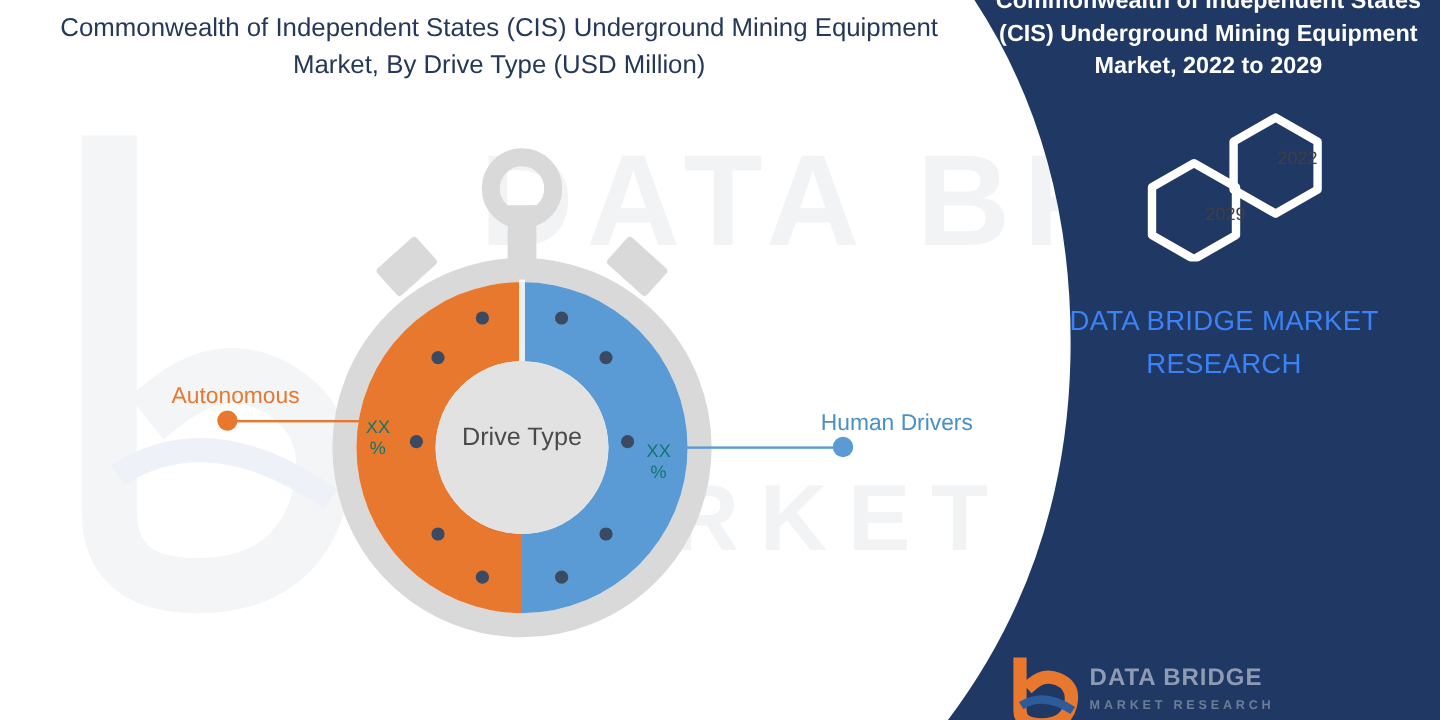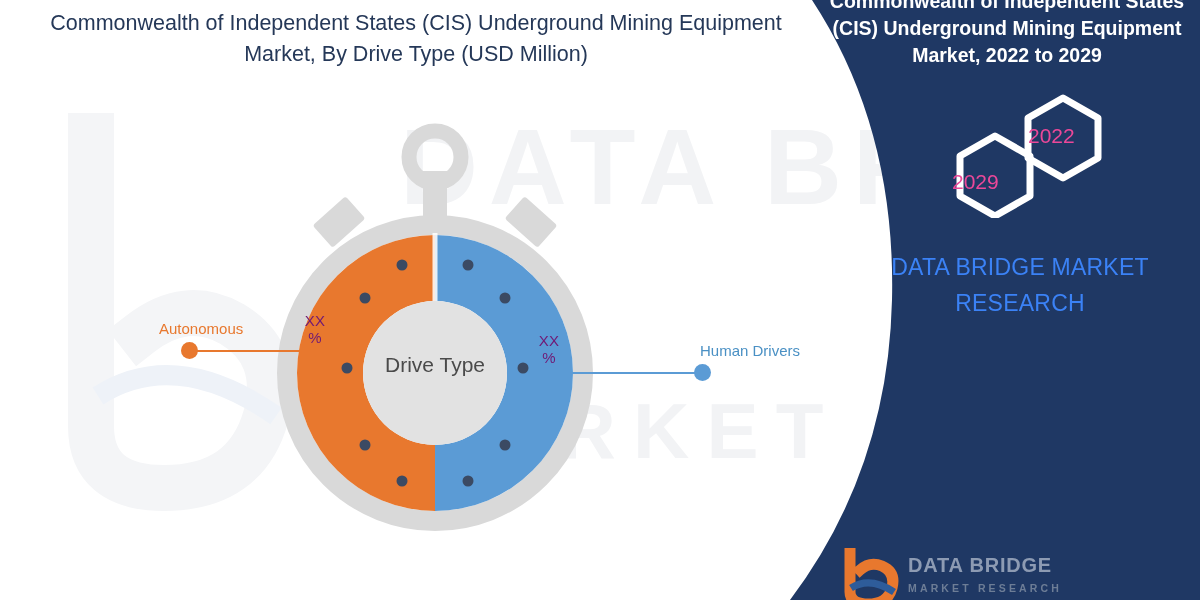--- a/index.html
+++ b/index.html
@@ -83,45 +83,45 @@
     width: 360px;
     height: 440px;
   }
   .figure-wrap svg {
     display: block;
   }
 
   .slice-label {
     position: absolute;
     text-align: center;
-    color: #701a75;
+    color: #0f766e;
     font-size: 15px;
     line-height: 1.12;
     font-weight: 400;
     letter-spacing: 0.02em;
+    margin-top: 36px;
   }
   .slice-label-left  { left: 38px;  top: 198px; width: 44px; }
   .slice-label-right { left: 272px; top: 218px; width: 44px; }
 
   .center-label {
     position: absolute;
     left: 100px;
     top: 238px;
     width: 160px;
     text-align: center;
     color: #4a4a4a;
     font-size: 21px;
   }
 
   
   .callout {
     position: absolute;
-    font-size: 15px;
+    font-size: 19px;
     white-space: nowrap;
-    margin-left: 16px;
   }
   .callout-autonomous {
     left: 143px;
     top: 320px;
     color: #e8782e;
   }
   .callout-human {
     left: 684px;
     top: 342px;
     color: #4a90c4;
@@ -188,26 +188,26 @@
   }
   .hexes {
     position: absolute;
     left: 160px;
     top: 88px;
     width: 200px;
     height: 130px;
   }
   .hex-text {
     position: absolute;
-    color: #ec4899;
-    font-size: 21px;
-    text-align: left;
+    color: #404040;
+    font-size: 15px;
+    text-align: right;
   }
   .hex-2022 { left: 108px; top: 36px; width: 70px; }
-  .hex-2029 { left: 32px;  top: 82px; width: 70px; }
+  .hex-2029 { left: 48px;  top: 82px; width: 70px; }
 
   .panel-brand {
     position: absolute;
     left: 110px;
     top: 250px;
     width: 300px;
     text-align: center;
     color: #3b82f6;
     font-size: 23px;
     line-height: 1.55;

